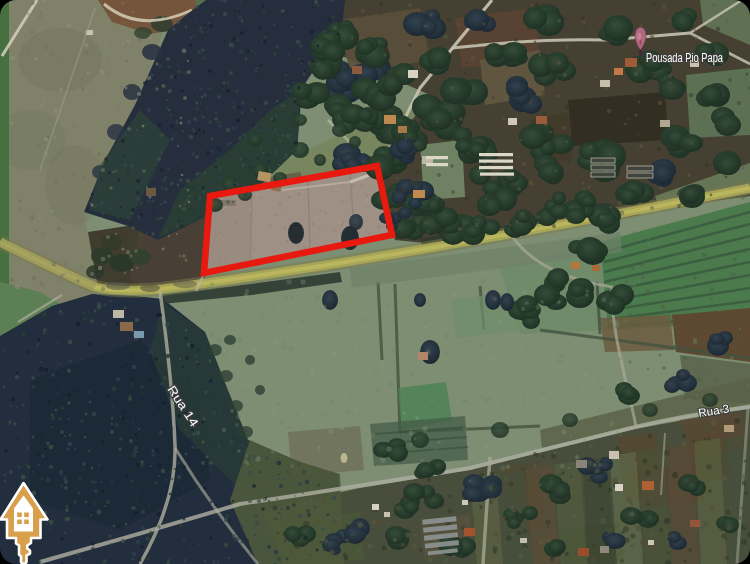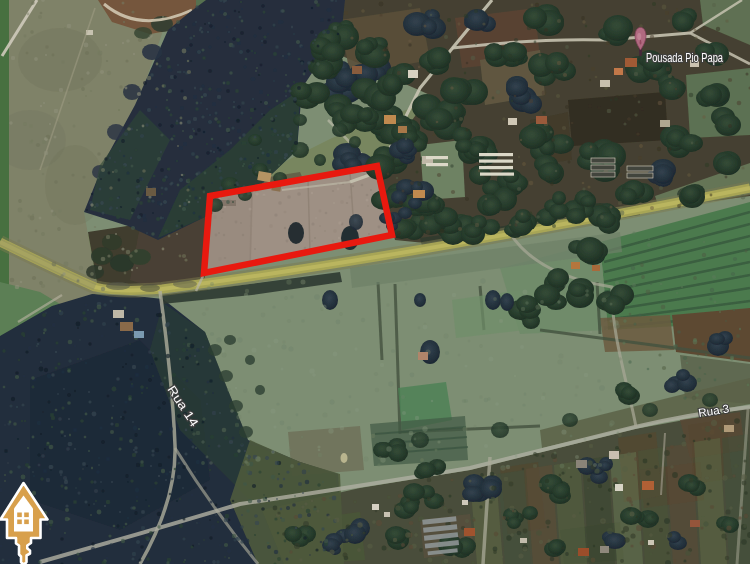--- a/index.html
+++ b/index.html
@@ -1,14 +1,14 @@
 <!DOCTYPE html>
 <html><head><meta charset="utf-8"><style>
 html,body{margin:0;padding:0;background:#000;}
-#stage{width:750px;height:564px;position:relative;overflow:hidden;font-family:"Liberation Sans",sans-serif;}
+#stage{width:750px;height:564px;position:relative;overflow:hidden;font-family:"Liberation Sans",sans-serif;border-radius:16px;}
 </style></head><body>
 <div id="stage">
 <svg width="750" height="564" viewBox="0 0 750 564">
 <defs>
 <radialGradient id="tg" cx="45%" cy="40%" r="62%">
  <stop offset="0%" stop-color="#33424f"></stop>
           <stop offset="55%" stop-color="#26343f"></stop>
           <stop offset="100%" stop-color="#1c2733"></stop>
 </radialGradient>
 <radialGradient id="tgreen" cx="45%" cy="40%" r="62%">

